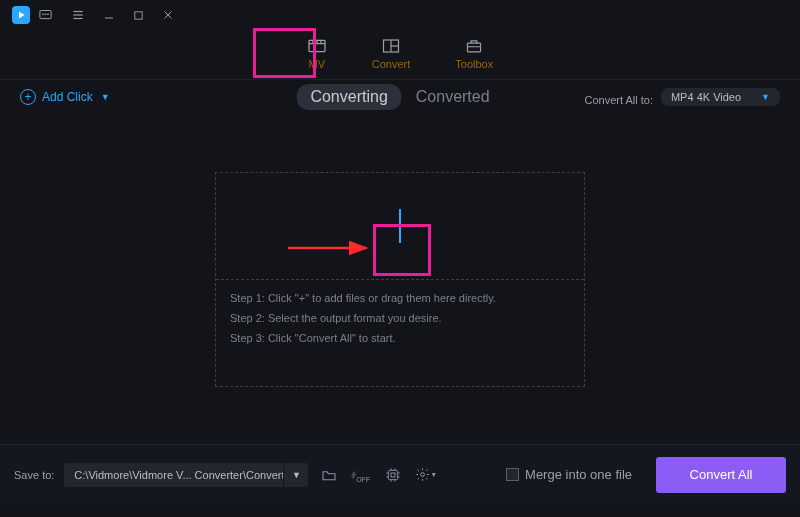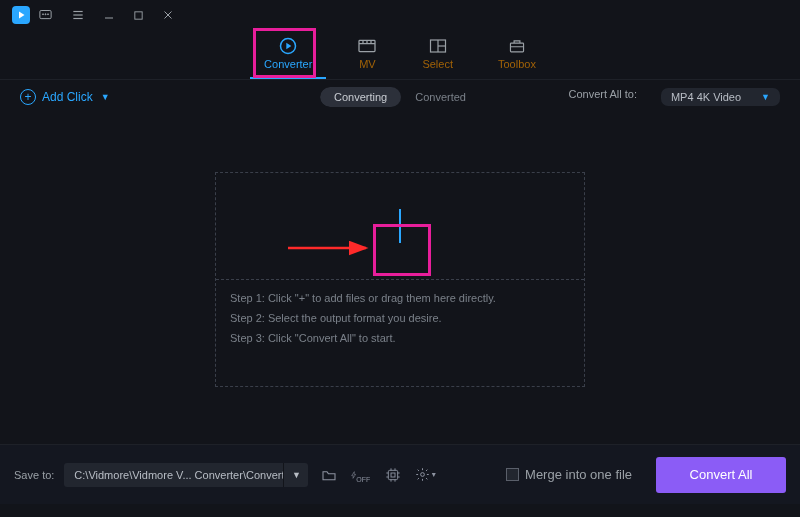--- a/index.html
+++ b/index.html
@@ -19,23 +19,23 @@
 .tab.active { color: #2aa7ff; }
 .tab.active::after{content:"";position:absolute;left:-14px;right:-14px;bottom:-7px;height:2px;background:#2aa7ff;}
 .tab-icon { width: 20px; height: 18px; display:flex; align-items:center; justify-content:center;}
 .tab-label { font-size: 11px; }
 
 
 .toolbar { height: 34px; display: flex; align-items: center; padding: 0 20px; gap: 10px; }
 .add-files { color: #2aa7ff; display: flex; align-items: center; gap: 6px; cursor: default; }
 .plus-circle { width: 16px; height: 16px; border: 1.5px solid #2aa7ff; border-radius: 50%; display: flex; align-items: center; justify-content: center; font-size: 12px; line-height:1;}
 .segmented { display: flex; background: transparent; border-radius: 12px; overflow: hidden; margin: 0 auto; position:absolute; left:50%; transform:translateX(-50%);}
-.seg-btn { padding: 4px 14px; font-size: 11px; color: #7a8089; }
+.seg-btn { padding: 4px 14px; font-size: 16px; color: #7a8089; }
 .seg-btn.active { background: #2c303a; color: #c8ccd2; border-radius: 12px; }
-.convert-all-to { margin-left: auto; display: flex; align-items: flex-start; gap: 24px; font-size: 11px; }
+.convert-all-to { margin-left: auto; display: flex; align-items: flex-end; gap: 8px; font-size: 11px; }
 .format-dd { background: #22262f; padding: 3px 10px; border-radius: 7px; color: #b8bdc5; display: flex; align-items: center; gap: 20px; min-width:110px; justify-content:space-between;}
 .format-dd .tri { color: #2aa7ff; font-size:9px;}
 
 
 .workspace { position: relative; height: 330px; display: flex; align-items: center; justify-content: center; }
 .dropzone { width: 370px; height: 215px; border: 1px dashed #3a3f4a; display: flex; flex-direction: column; }
 .drop-upper { flex: 1.3; display: flex; align-items: center; justify-content: center; position: relative; border-bottom: 1px dashed #3a3f4a; }
 .big-plus { width: 34px; height: 34px; position: relative; }
 .big-plus::before, .big-plus::after { content: ""; position: absolute; background: #2aa7ff; }
 .big-plus::before { left: 50%; top: 0; width: 2px; height: 100%; transform: translateX(-50%); }
@@ -95,47 +95,38 @@
     <span>
         <svg width="12" height="12" viewBox="0 0 24 24" stroke="#9aa0a6" stroke-width="2">
           <line x1="5" y1="5" x2="19" y2="19"></line>
           <line x1="19" y1="5" x2="5" y2="19"></line>
         </svg>
       </span>
   </div>
 </div>
 
 <div class="main-tabs">
-  <div class="tab active">
-    <div class="tab-icon">
-        <svg width="20" height="20" viewBox="0 0 24 24" fill="none" stroke="#2aa7ff" stroke-width="1.8">
-          <circle cx="12" cy="12" r="9"></circle>
-          <path d="M10 8l6 4-6 4z" fill="#2aa7ff" stroke="none"></path>
-        </svg>
-      </div>
-    <span class="tab-label">Converter</span>
-  </div>
   <div class="tab">
     <div class="tab-icon">
         <svg width="20" height="16" viewBox="0 0 24 20" fill="none" stroke="#9aa0a6" stroke-width="1.6">
           <rect x="2" y="3" width="20" height="14" rx="1"></rect>
           <path d="M2 7h20M7 3v4M12 3v4M17 3v4"></path>
         </svg>
       </div>
     <span class="tab-label">MV</span>
   </div>
   <div class="tab">
     <div class="tab-icon">
         <svg width="18" height="16" viewBox="0 0 24 20" fill="none" stroke="#9aa0a6" stroke-width="1.6">
           <rect x="2" y="2" width="20" height="16"></rect>
           <line x1="12" y1="2" x2="12" y2="18"></line>
           <line x1="12" y1="10" x2="22" y2="10"></line>
         </svg>
       </div>
-    <span class="tab-label">Select</span>
+    <span class="tab-label">Convert</span>
   </div>
   <div class="tab">
     <div class="tab-icon">
         <svg width="18" height="16" viewBox="0 0 24 22" fill="none" stroke="#9aa0a6" stroke-width="1.6">
           <rect x="3" y="7" width="18" height="12" rx="1"></rect>
           <path d="M8 7V4h8v3M3 12h18"></path>
         </svg>
       </div>
     <span class="tab-label">Toolbox</span>
   </div>

